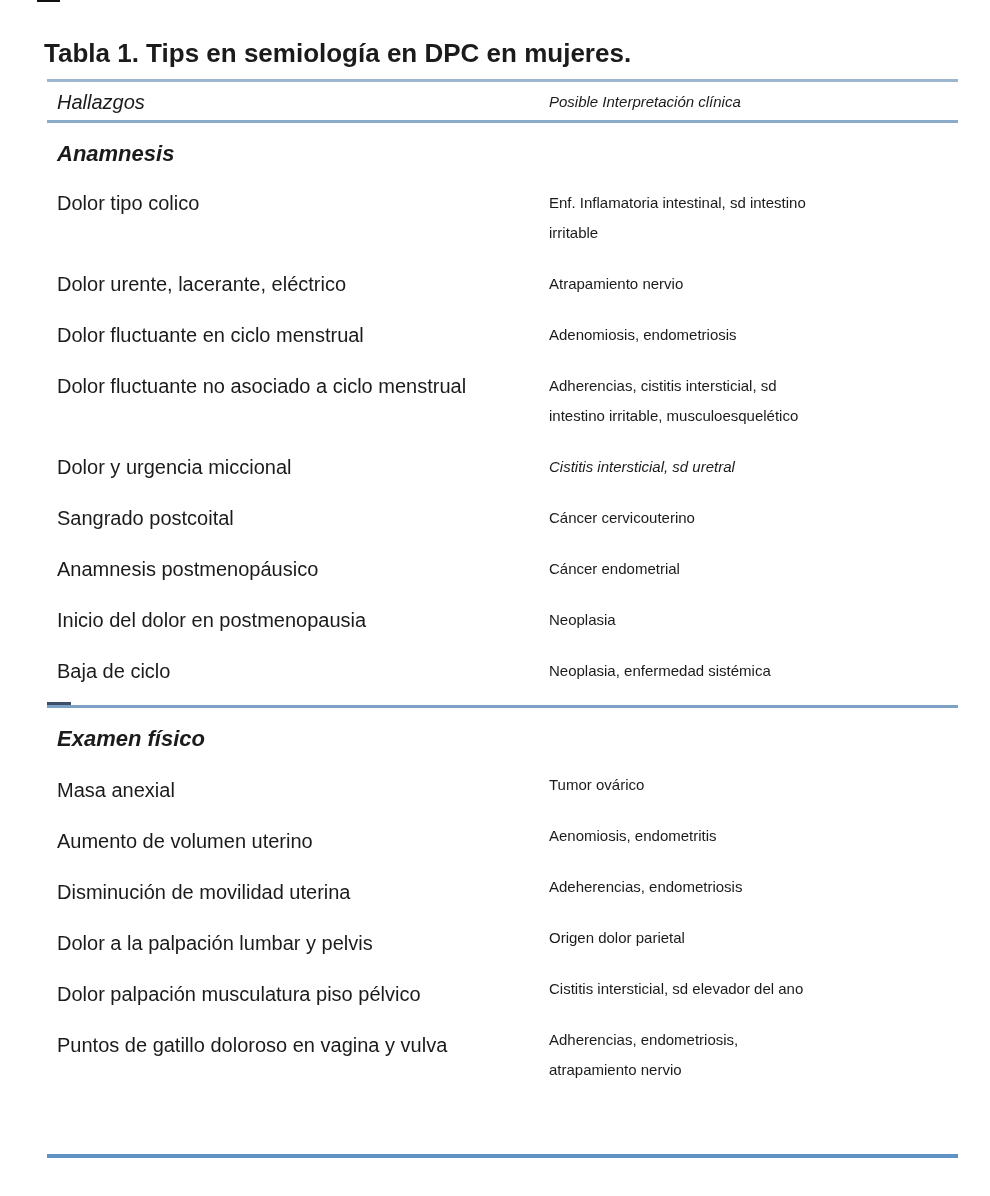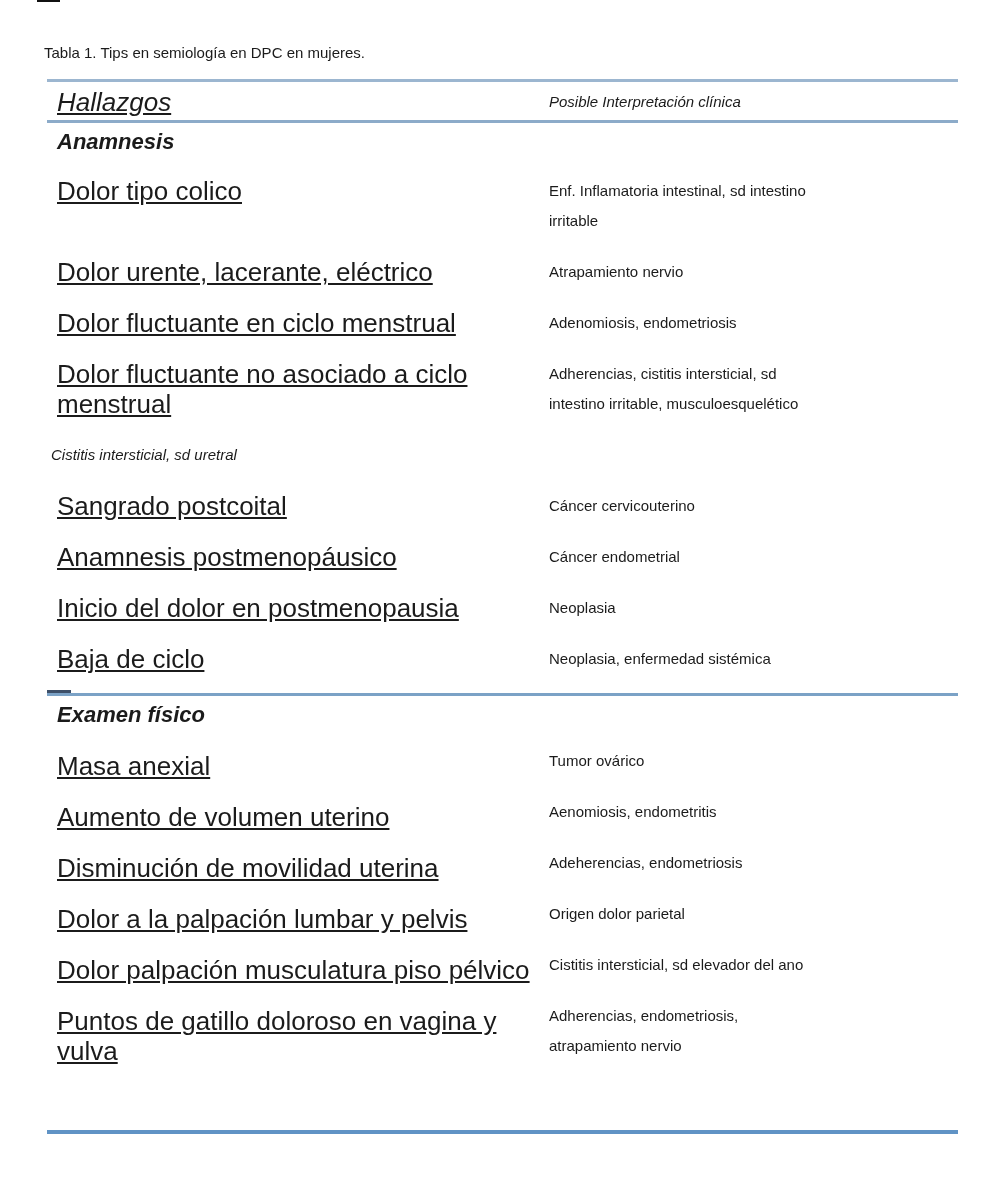--- a/index.html
+++ b/index.html
@@ -16,23 +16,23 @@
     -webkit-font-smoothing: antialiased;
   }
   .scan-artifact {
     position: absolute;
     left: 37px; top: 0;
     width: 23px; height: 2px;
     background: #111;
   }
   .page-title {
     margin: 38px 0 0 44px;
-    font-size: 15px;
+    font-size: 26px;
     line-height: 30px;
-    font-weight: normal;
+    font-weight: bold;
   }
   .table-wrap {
     margin-left: 47px;
     width: 911px;
     margin-top: 11px;
   }
   .top-border {
     height: 3px;
     background: #9cb6d0;
   }
@@ -44,35 +44,34 @@
     font-style: italic;
   }
   .row {
     display: flex;
     align-items: flex-start;
   }
   .cell-left {
     width: 498px;
     box-sizing: border-box;
     padding-left: 10px;
-    font-size: 26px;
+    font-size: 20px;
     line-height: 30px;
     white-space: pre-line;
-    text-decoration: underline;
   }
   .cell-right {
     width: 413px;
     box-sizing: border-box;
     padding-left: 4px;
     font-size: 15px;
     line-height: 30px;
     white-space: pre-line;
   }
   .section-label {
-    padding-top: 4px;
+    padding-top: 16px;
     font-size: 22px;
     line-height: 30px;
     font-weight: bold;
     font-style: italic;
     padding-left: 10px;
   }
   .data-row { margin-top: 21px; }
   .first-row { margin-top: 19px; }
   .italic-cell { font-style: italic; }
   .section-divider {
@@ -124,20 +123,21 @@
   <div class="row data-row">
     <div class="cell-left">Dolor fluctuante en ciclo menstrual</div>
     <div class="cell-right">Adenomiosis, endometriosis</div>
   </div>
   <div class="row data-row">
     <div class="cell-left">Dolor fluctuante no asociado a ciclo menstrual</div>
     <div class="cell-right">Adherencias, cistitis intersticial, sd
 intestino irritable, musculoesquelético</div>
   </div>
   <div class="row data-row">
+    <div class="cell-left">Dolor y urgencia miccional</div>
     <div class="cell-right italic-cell">Cistitis intersticial, sd uretral</div>
   </div>
   <div class="row data-row">
     <div class="cell-left">Sangrado postcoital</div>
     <div class="cell-right">Cáncer cervicouterino</div>
   </div>
   <div class="row data-row">
     <div class="cell-left">Anamnesis postmenopáusico</div>
     <div class="cell-right">Cáncer endometrial</div>
   </div>

